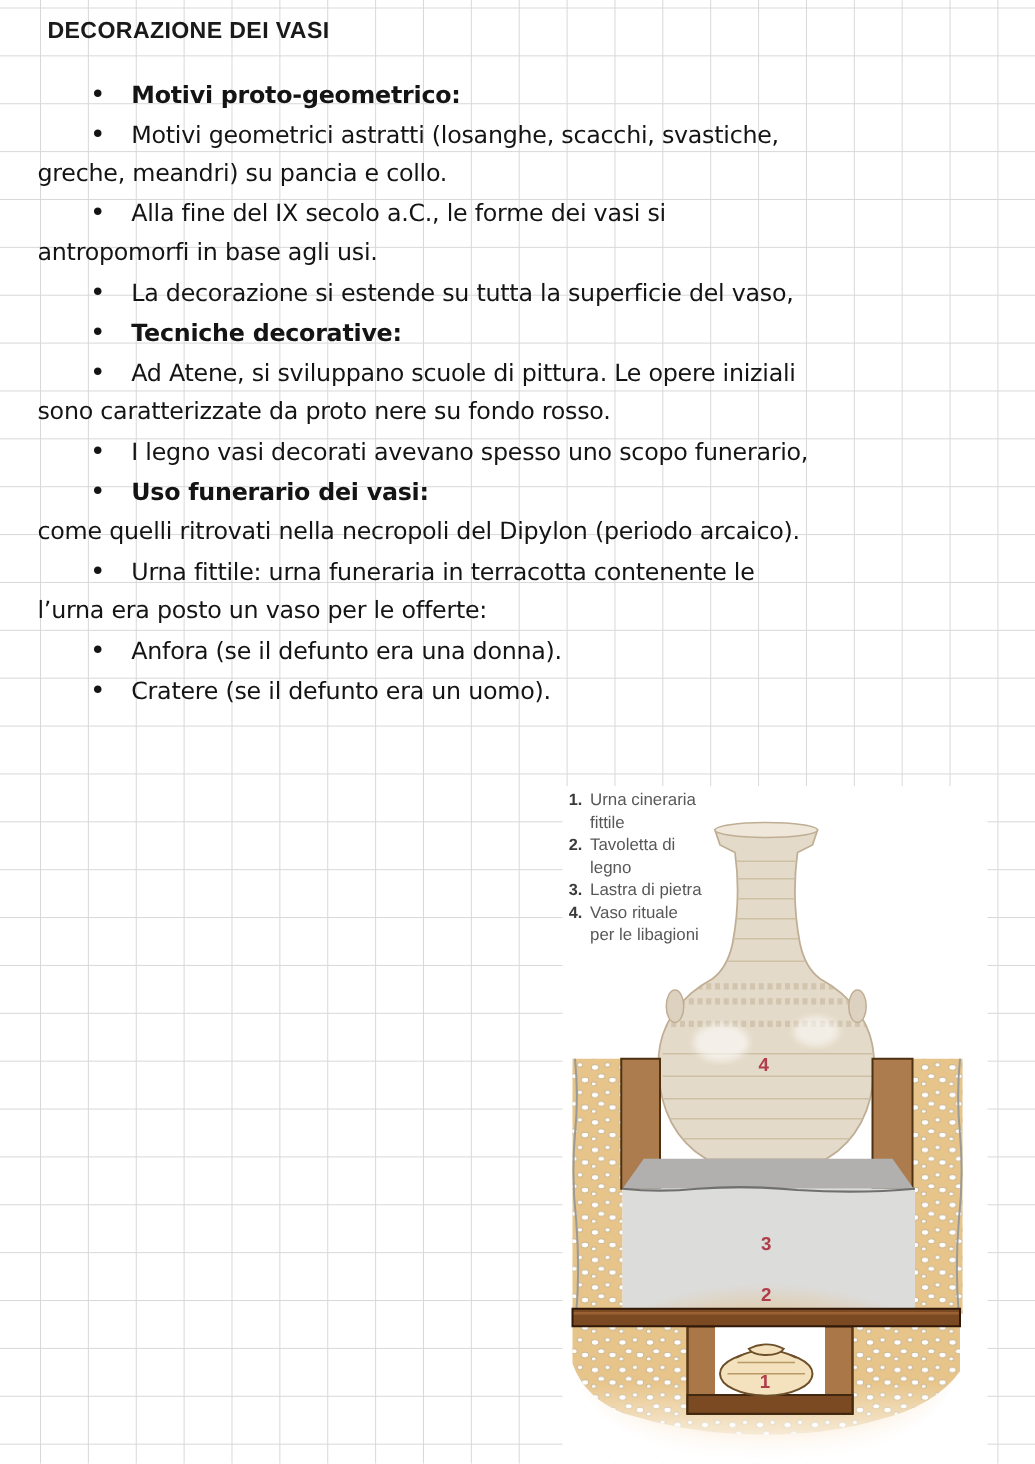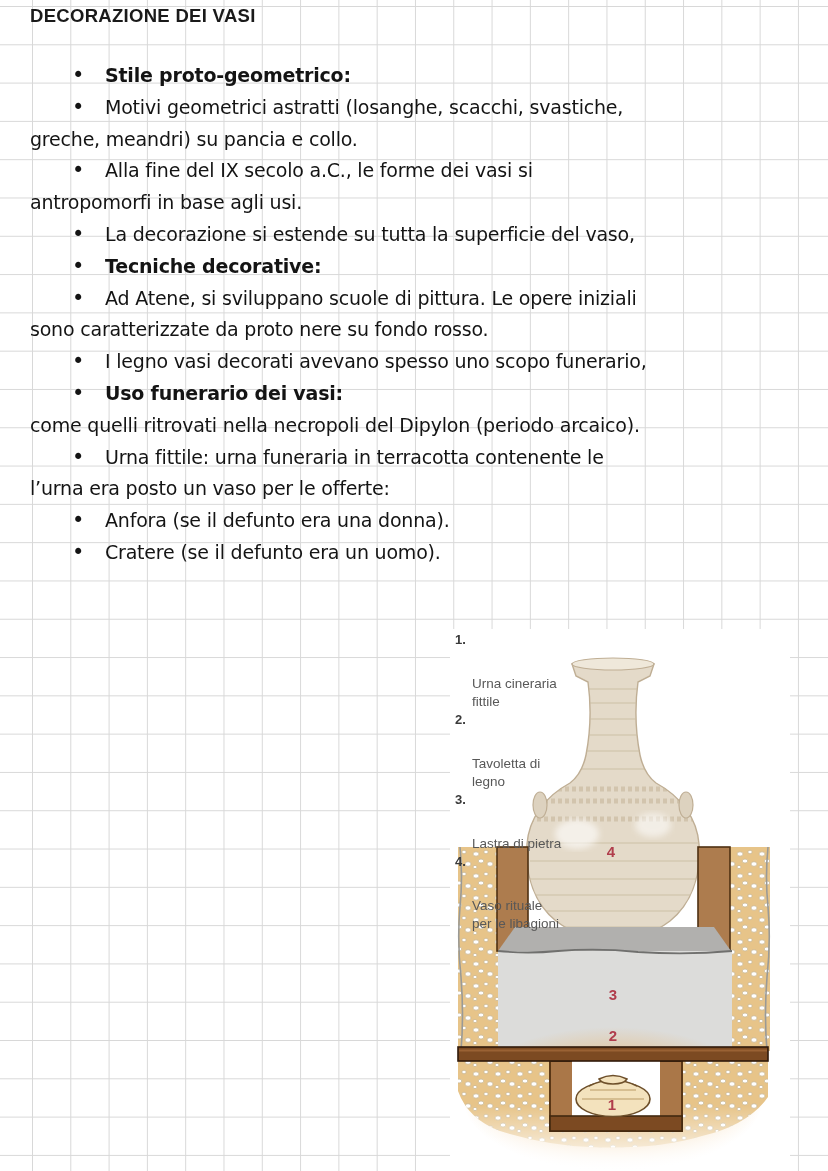--- a/index.html
+++ b/index.html
@@ -7,21 +7,21 @@
     position:relative;width:828px;height:1171px;overflow:hidden;
     background-color:#ffffff;
     background-image:
       linear-gradient(to right,#d8d8d8 0,#d8d8d8 1px,transparent 1px),
       linear-gradient(to bottom,#d8d8d8 0,#d8d8d8 1px,transparent 1px);
     background-size:38.3px 38.3px;
     background-position:32px 6px;
     font-family:"DejaVu Sans",sans-serif;
   }
   .page-title{
-    position:absolute;left:30px;top:5px;margin:0;
+    position:absolute;left:30px;top:5px;margin:8px;
     font-family:"Liberation Sans",sans-serif;
     font-size:18.5px;font-weight:600;letter-spacing:.3px;color:#1a1a1a;
   }
   .notes{position:absolute;left:0;top:60px;width:828px;}
   .note-line{
     margin:0 0 0 30px;height:31.8px;line-height:31.8px;
     font-size:19px;letter-spacing:-.2px;color:#141414;white-space:nowrap;
   }
   .note-line.bold .txt{font-weight:700;}
   .note-line .dot{
@@ -36,32 +36,32 @@
   .figure-svg{position:absolute;left:0;top:0;}
   .legend{
     position:absolute;left:5px;top:2px;width:120px;
     font-family:"Liberation Sans",sans-serif;
   }
   .legend-item{display:flex;align-items:flex-start;}
   .legend-num{
     flex:0 0 17px;font-size:13px;font-weight:700;color:#3a3a3a;line-height:18px;
   }
   .legend-label{
-    width:90px;font-size:13.5px;color:#585858;line-height:18px;margin-top:44px;
+    width:90px;font-size:13.5px;color:#585858;line-height:18px;
   }
 </style>
 </head>
 <body>
 
 <div class="canvas">
 
   <h1 class="page-title">DECORAZIONE DEI VASI</h1>
 
   <div class="notes" id="notes">
-      <p class="note-line bold"><span class="dot">•</span><span class="txt">Stile proto-geometrico:</span></p>
+      <p class="note-line bold"><span class="dot">•</span><span class="txt">Motivi proto-geometrico:</span></p>
       <p class="note-line"><span class="dot">•</span><span class="txt">Motivi geometrici astratti (losanghe, scacchi, svastiche,</span></p>
       <p class="note-line"><span class="txt">greche, meandri) su pancia e collo.</span></p>
       <p class="note-line"><span class="dot">•</span><span class="txt">Alla fine del IX secolo a.C., le forme dei vasi si</span></p>
       <p class="note-line"><span class="txt">antropomorfi in base agli usi.</span></p>
       <p class="note-line"><span class="dot">•</span><span class="txt">La decorazione si estende su tutta la superficie del vaso,</span></p>
       <p class="note-line bold"><span class="dot">•</span><span class="txt">Tecniche decorative:</span></p>
       <p class="note-line"><span class="dot">•</span><span class="txt">Ad Atene, si sviluppano scuole di pittura. Le opere iniziali</span></p>
       <p class="note-line"><span class="txt">sono caratterizzate da proto nere su fondo rosso.</span></p>
       <p class="note-line"><span class="dot">•</span><span class="txt">I legno vasi decorati avevano spesso uno scopo funerario,</span></p>
       <p class="note-line bold"><span class="dot">•</span><span class="txt">Uso funerario dei vasi:</span></p>

